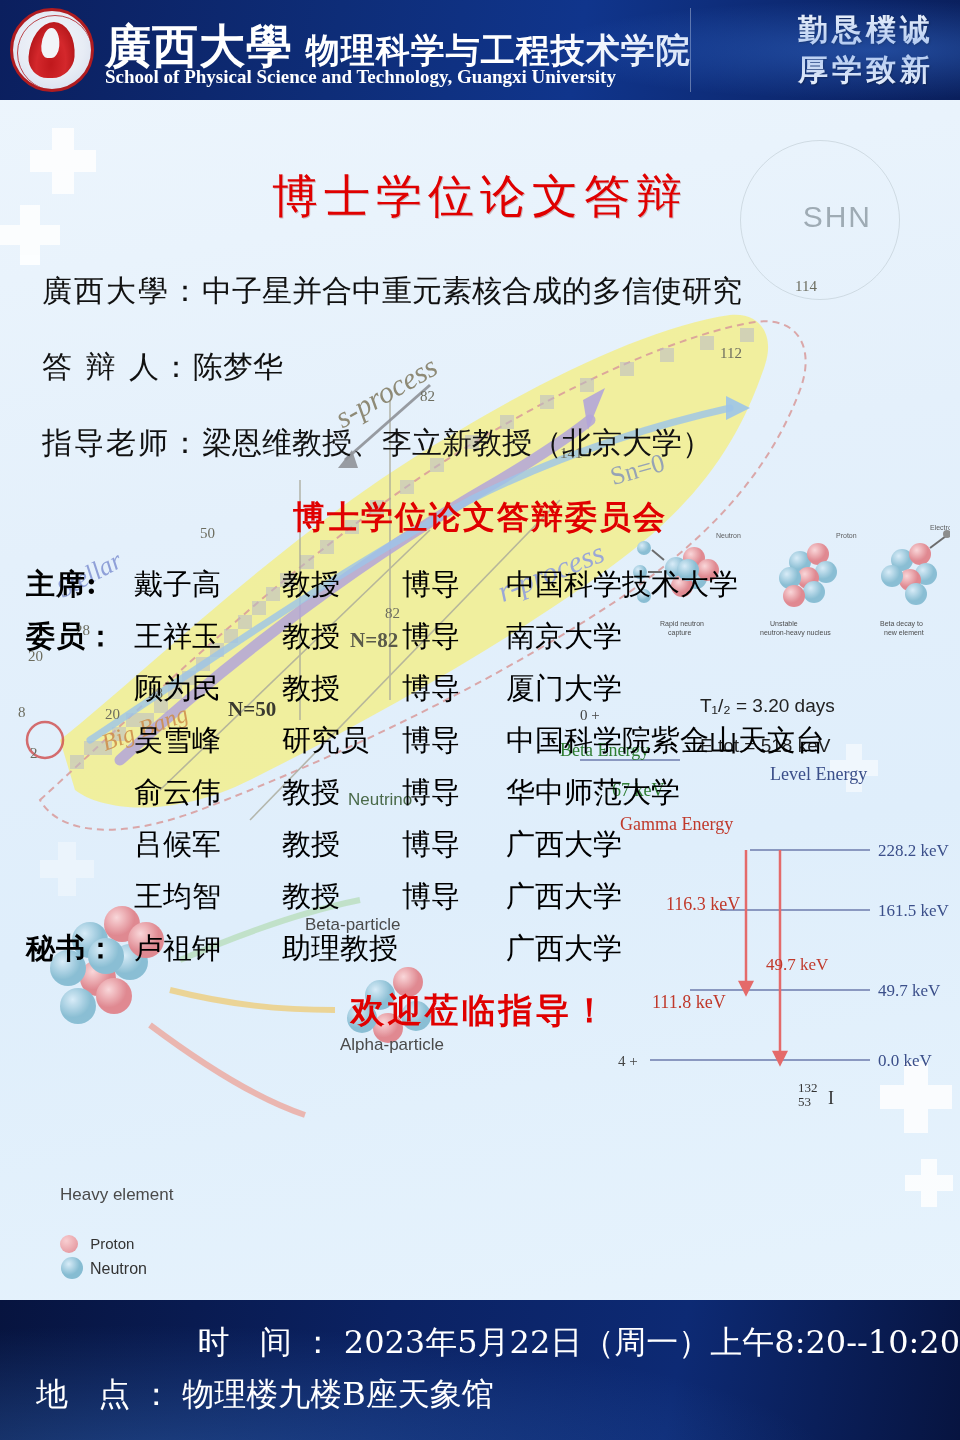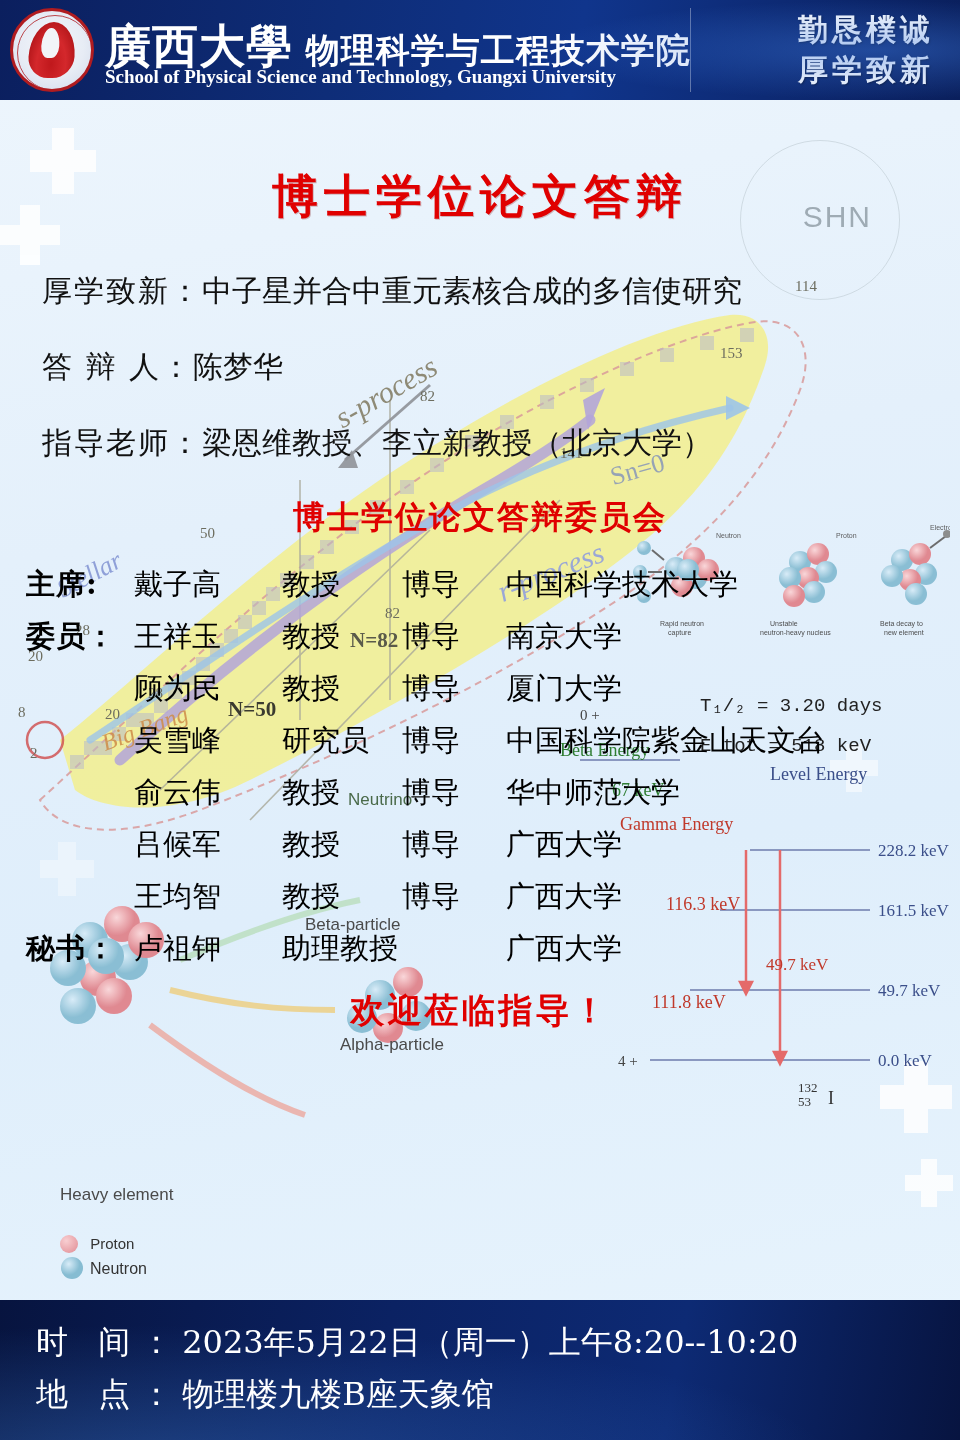--- a/index.html
+++ b/index.html
@@ -116,29 +116,29 @@
   .lbl-n82 { color: #5a5a4a; font-weight: bold; font-size: 21px; }
   .lbl-n50 { color: #3a3a30; font-weight: bold; font-size: 21px; }
   .lbl-num { color: #6d6d5f; font-size: 15px; }
 
   .decay-img {
     position: absolute; right: 10px; top: 420px;
     width: 320px; height: 130px;
     opacity: .95;
   }
 
-  .level-lbl { position: absolute; font-family: Liberation Mono, monospace; }
+  .level-lbl { position: absolute; font-family: Liberation Sans, sans-serif; }
 
   
   .content { position: absolute; left: 0; top: 100px; width: 960px; z-index: 10; }
   .title {
     margin-top: 66px;
     text-align: center;
     font-family: "DejaVu Serif", serif;
-    font-weight: bold;
+    font-weight: normal;
     font-size: 46px;
     color: #e00000;
     letter-spacing: 6px;
     text-shadow: 1px 1px 0 rgba(120,0,0,.25);
   }
   .info {
     margin-top: 40px;
     padding-left: 42px;
     font-family: "DejaVu Serif", serif;
     color: #111;
@@ -200,21 +200,21 @@
   .f-row {
     position: relative;
     margin-left: 36px;
     font-family: "DejaVu Serif", serif;
     color: #ffffff;
     font-size: 32px;
     line-height: 52px;
     white-space: nowrap;
     z-index: 2;
   }
-  .f-row:first-child { padding-top: 16px; }
+  .f-row:first-child { padding-top: 16px; text-align: right; }
   .f-lab { letter-spacing: 10px; }
 
   .legend { position: absolute; font-family: "Liberation Sans", sans-serif; font-size: 15px; color: #333; }
   .dot { display:inline-block; width:18px; height:18px; border-radius:50%; vertical-align:-4px; margin-right:8px; }
   .dot-p { background: radial-gradient(circle at 35% 32%, #f8cfd2, #e08a92); }
 </style>
 </head>
 <body>
 
 <div class="poster">
@@ -324,21 +324,21 @@
 
     <div class="lbl lbl-n82" style="left:350px; top:528px;">N=82</div>
     <div class="lbl lbl-n50" style="left:228px; top:597px;">N=50</div>
 
     <div class="lbl lbl-num" style="left:18px;  top:604px;">8</div>
     <div class="lbl lbl-num" style="left:28px;  top:548px;">20</div>
     <div class="lbl lbl-num" style="left:75px;  top:522px;">28</div>
     <div class="lbl lbl-num" style="left:200px; top:425px;">50</div>
     <div class="lbl lbl-num" style="left:420px; top:288px;">82</div>
     <div class="lbl lbl-num" style="left:560px; top:345px;">141</div>
-    <div class="lbl lbl-num" style="left:720px; top:245px;">153</div>
+    <div class="lbl lbl-num" style="left:720px; top:245px;">112</div>
     <div class="lbl lbl-num" style="left:795px; top:168px;margin-top:10px;">114</div>
     <div class="lbl lbl-num" style="left:385px; top:505px;">82</div>
     <div class="lbl lbl-num" style="left:148px; top:585px;">28</div>
     <div class="lbl lbl-num" style="left:105px; top:606px;">20</div>
     <div class="lbl lbl-num" style="left:30px;  top:645px;">2</div>
 
     <svg class="decay-img" viewBox="0 0 320 130">
       <defs>
         <radialGradient id="pg" cx="35%" cy="32%">
             <stop offset="0" stop-color="#fbd6d8"></stop>
@@ -472,21 +472,21 @@
     <div class="level-lbl" style="left:700px; top:595px; font-size:19px; color:#222;">T₁/₂ = 3.20 days</div>
     <div class="level-lbl" style="left:700px; top:635px; font-size:19px; color:#222;">E tot = 518 keV</div>
   </div>
 
   <div class="content">
 
     <div class="title">博士学位论文答辩</div>
 
     <div class="info">
       <div class="info-row">
-        <span class="lab">厚学致新：</span><span>中子星并合中重元素核合成的多信使研究</span>
+        <span class="lab">廣西大學：</span><span>中子星并合中重元素核合成的多信使研究</span>
       </div>
       <div class="info-row">
         <span class="lab">答 辩 人：</span><span>陈梦华</span>
       </div>
       <div class="info-row">
         <span class="lab">指导老师：</span><span>梁恩维教授、李立新教授（北京大学）</span>
       </div>
     </div>
 
     <div class="committee-title">博士学位论文答辩委员会</div>

